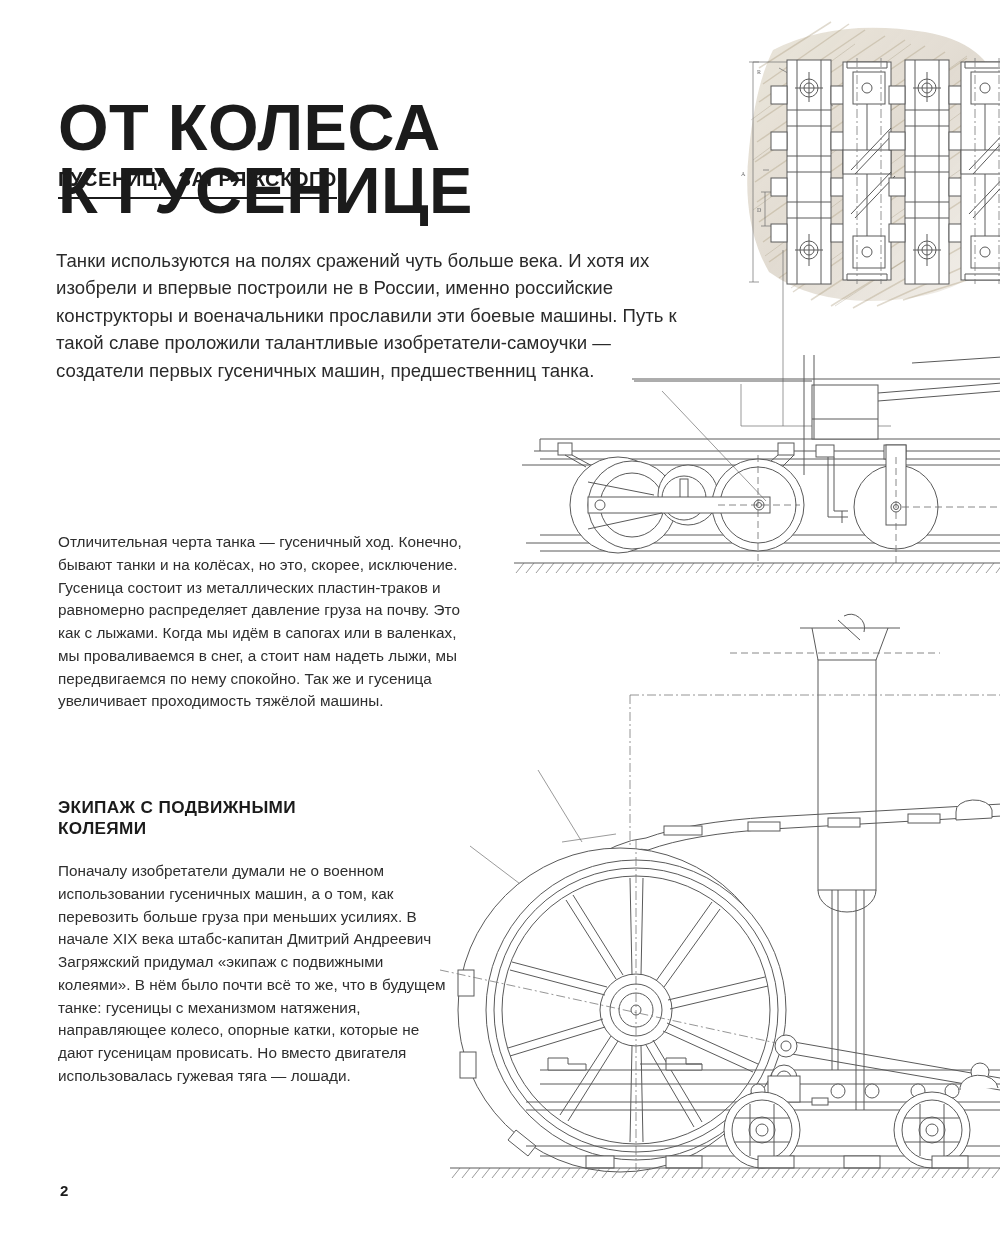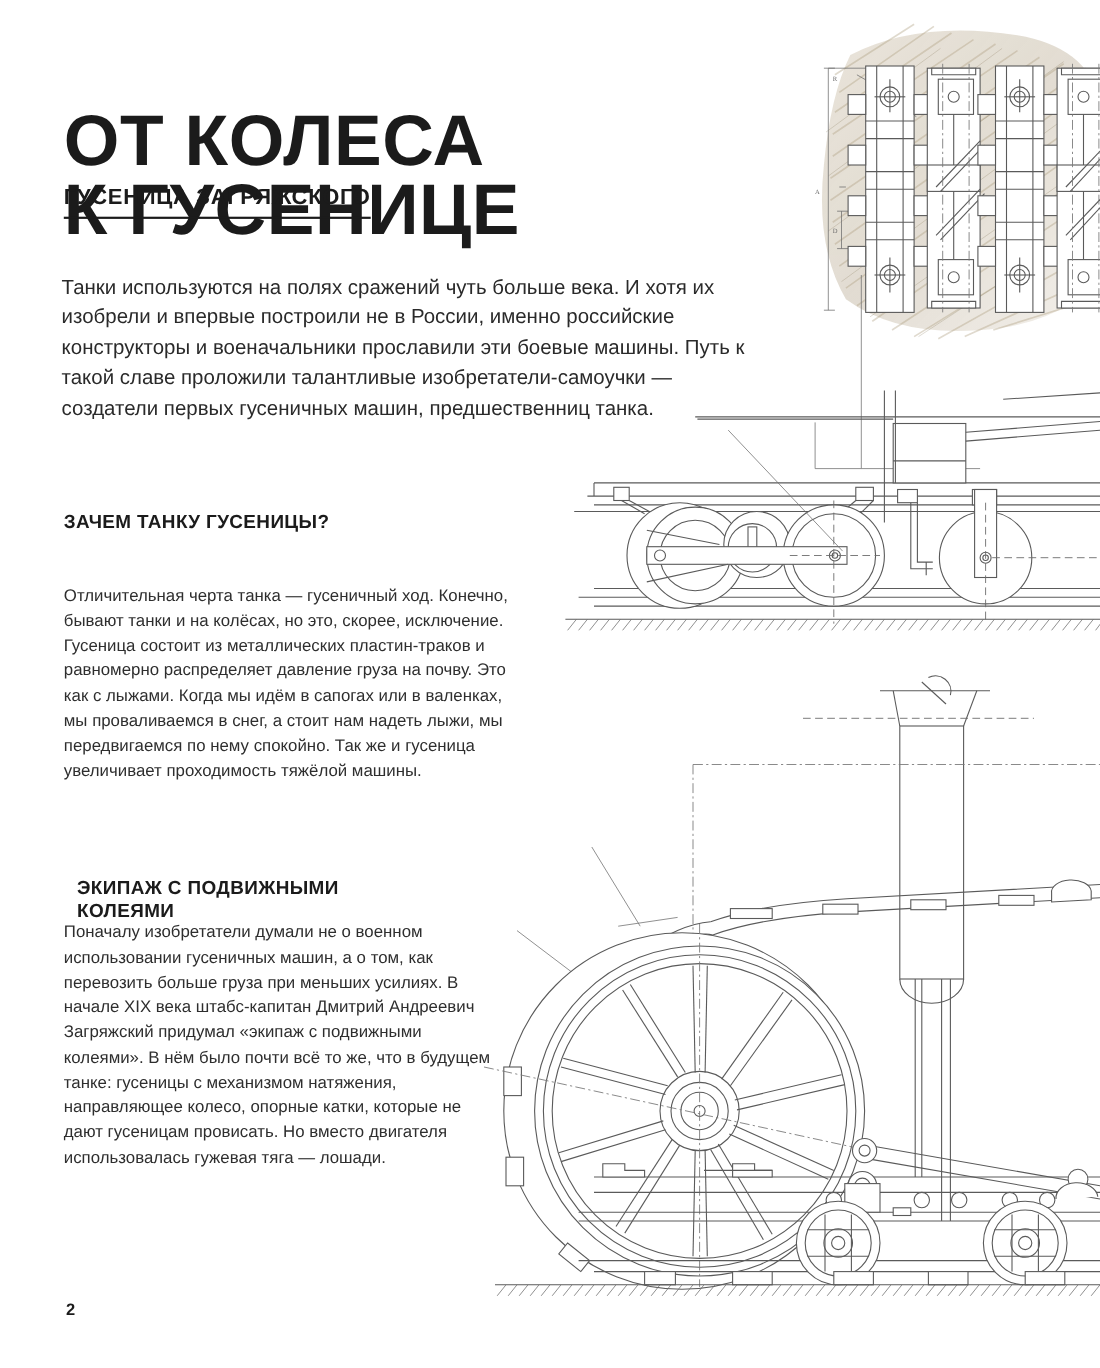--- a/index.html
+++ b/index.html
@@ -60,22 +60,22 @@
   }
   .sec-body{
     position:absolute;left:58px;
     font-size:15.3px;
     line-height:1.485;
     color:#2e2e2e;
     z-index:6;
   }
   #sec1-head{top:450px;width:400px;}
   #sec1-body{top:516px;width:406px;}
-  #sec2-head{top:783px;width:350px;margin-left:12px;}
-  #sec2-body{top:822px;width:400px;}
+  #sec2-head{top:783px;width:350px;}
+  #sec2-body{top:845px;width:400px;}
 
   .folio{
     position:absolute;left:60px;top:1182px;
     font-size:15px;font-weight:700;color:#1b1b1b;
     z-index:6;
   }
 
   
   .illu{position:absolute;z-index:2;}
   #illu-track{left:735px;top:10px;width:275px;height:320px;}
@@ -634,21 +634,20 @@
     </svg>
   </div>
 
   <h1 class="title">ОТ КОЛЕСА
 К ГУСЕНИЦЕ</h1>
 
   <div class="subtitle">ГУСЕНИЦА ЗАГРЯЖСКОГО</div>
 
   <p class="intro">Танки используются на полях сражений чуть больше века. И хотя их изобрели и впервые построили не в России, именно российские конструкторы и военачальники прославили эти боевые машины. Путь к такой славе проложили талантливые изобретатели-самоучки — создатели первых гусеничных машин, предшественниц танка.</p>
 
-  <h2 class="sec-head" id="sec1-head">ЗАЧЕМ ТАНКУ ГУСЕНИЦЫ?</h2>
   <p class="sec-body" id="sec1-body">Отличительная черта танка — гусеничный ход. Конечно, бывают танки и на колёсах, но это, скорее, исключение. Гусеница состоит из металлических пластин-траков и равномерно распределяет давление груза на почву. Это как с лыжами. Когда мы идём в сапогах или в валенках, мы проваливаемся в снег, а стоит нам надеть лыжи, мы передвигаемся по нему спокойно. Так же и гусеница увеличивает проходимость тяжёлой машины.</p>
 
   <h2 class="sec-head" id="sec2-head">ЭКИПАЖ С ПОДВИЖНЫМИ
 КОЛЕЯМИ</h2>
   <p class="sec-body" id="sec2-body">Поначалу изобретатели думали не о военном использовании гусеничных машин, а о том, как перевозить больше груза при меньших усилиях. В начале XIX века штабс-капитан Дмитрий Андреевич Загряжский придумал «экипаж с подвижными колеями». В нём было почти всё то же, что в будущем танке: гусеницы с механизмом натяжения, направляющее колесо, опорные катки, которые не дают гусеницам провисать. Но вместо двигателя использовалась гужевая тяга — лошади.</p>
 
   <div class="folio">2</div>
 
 </div>
 

